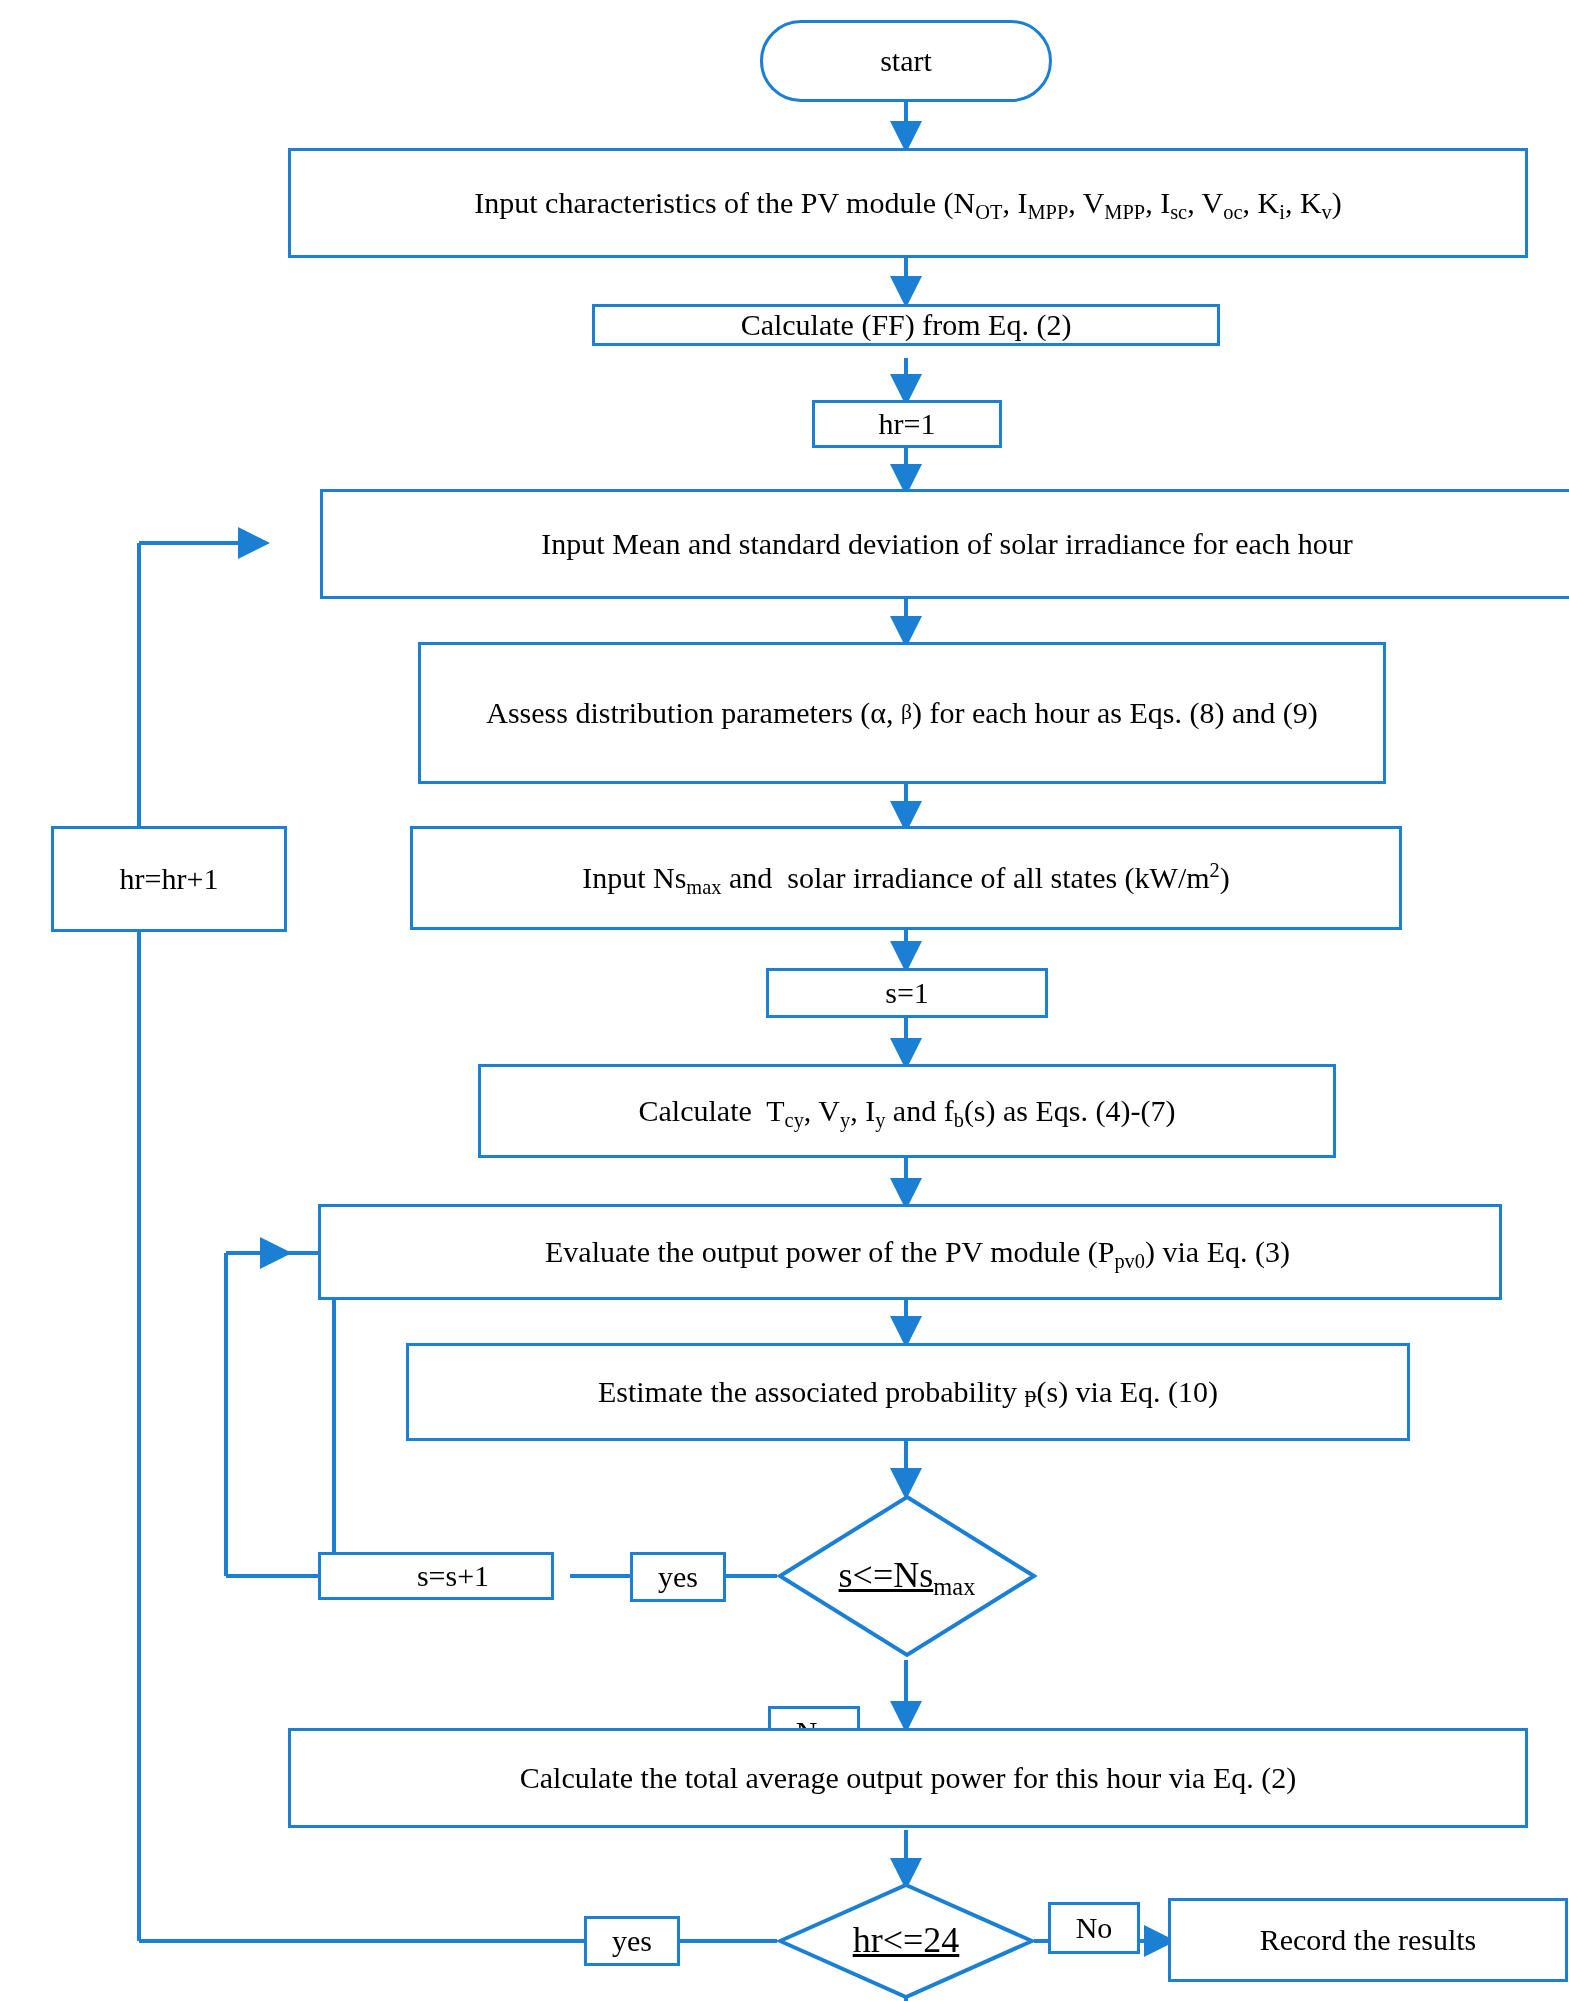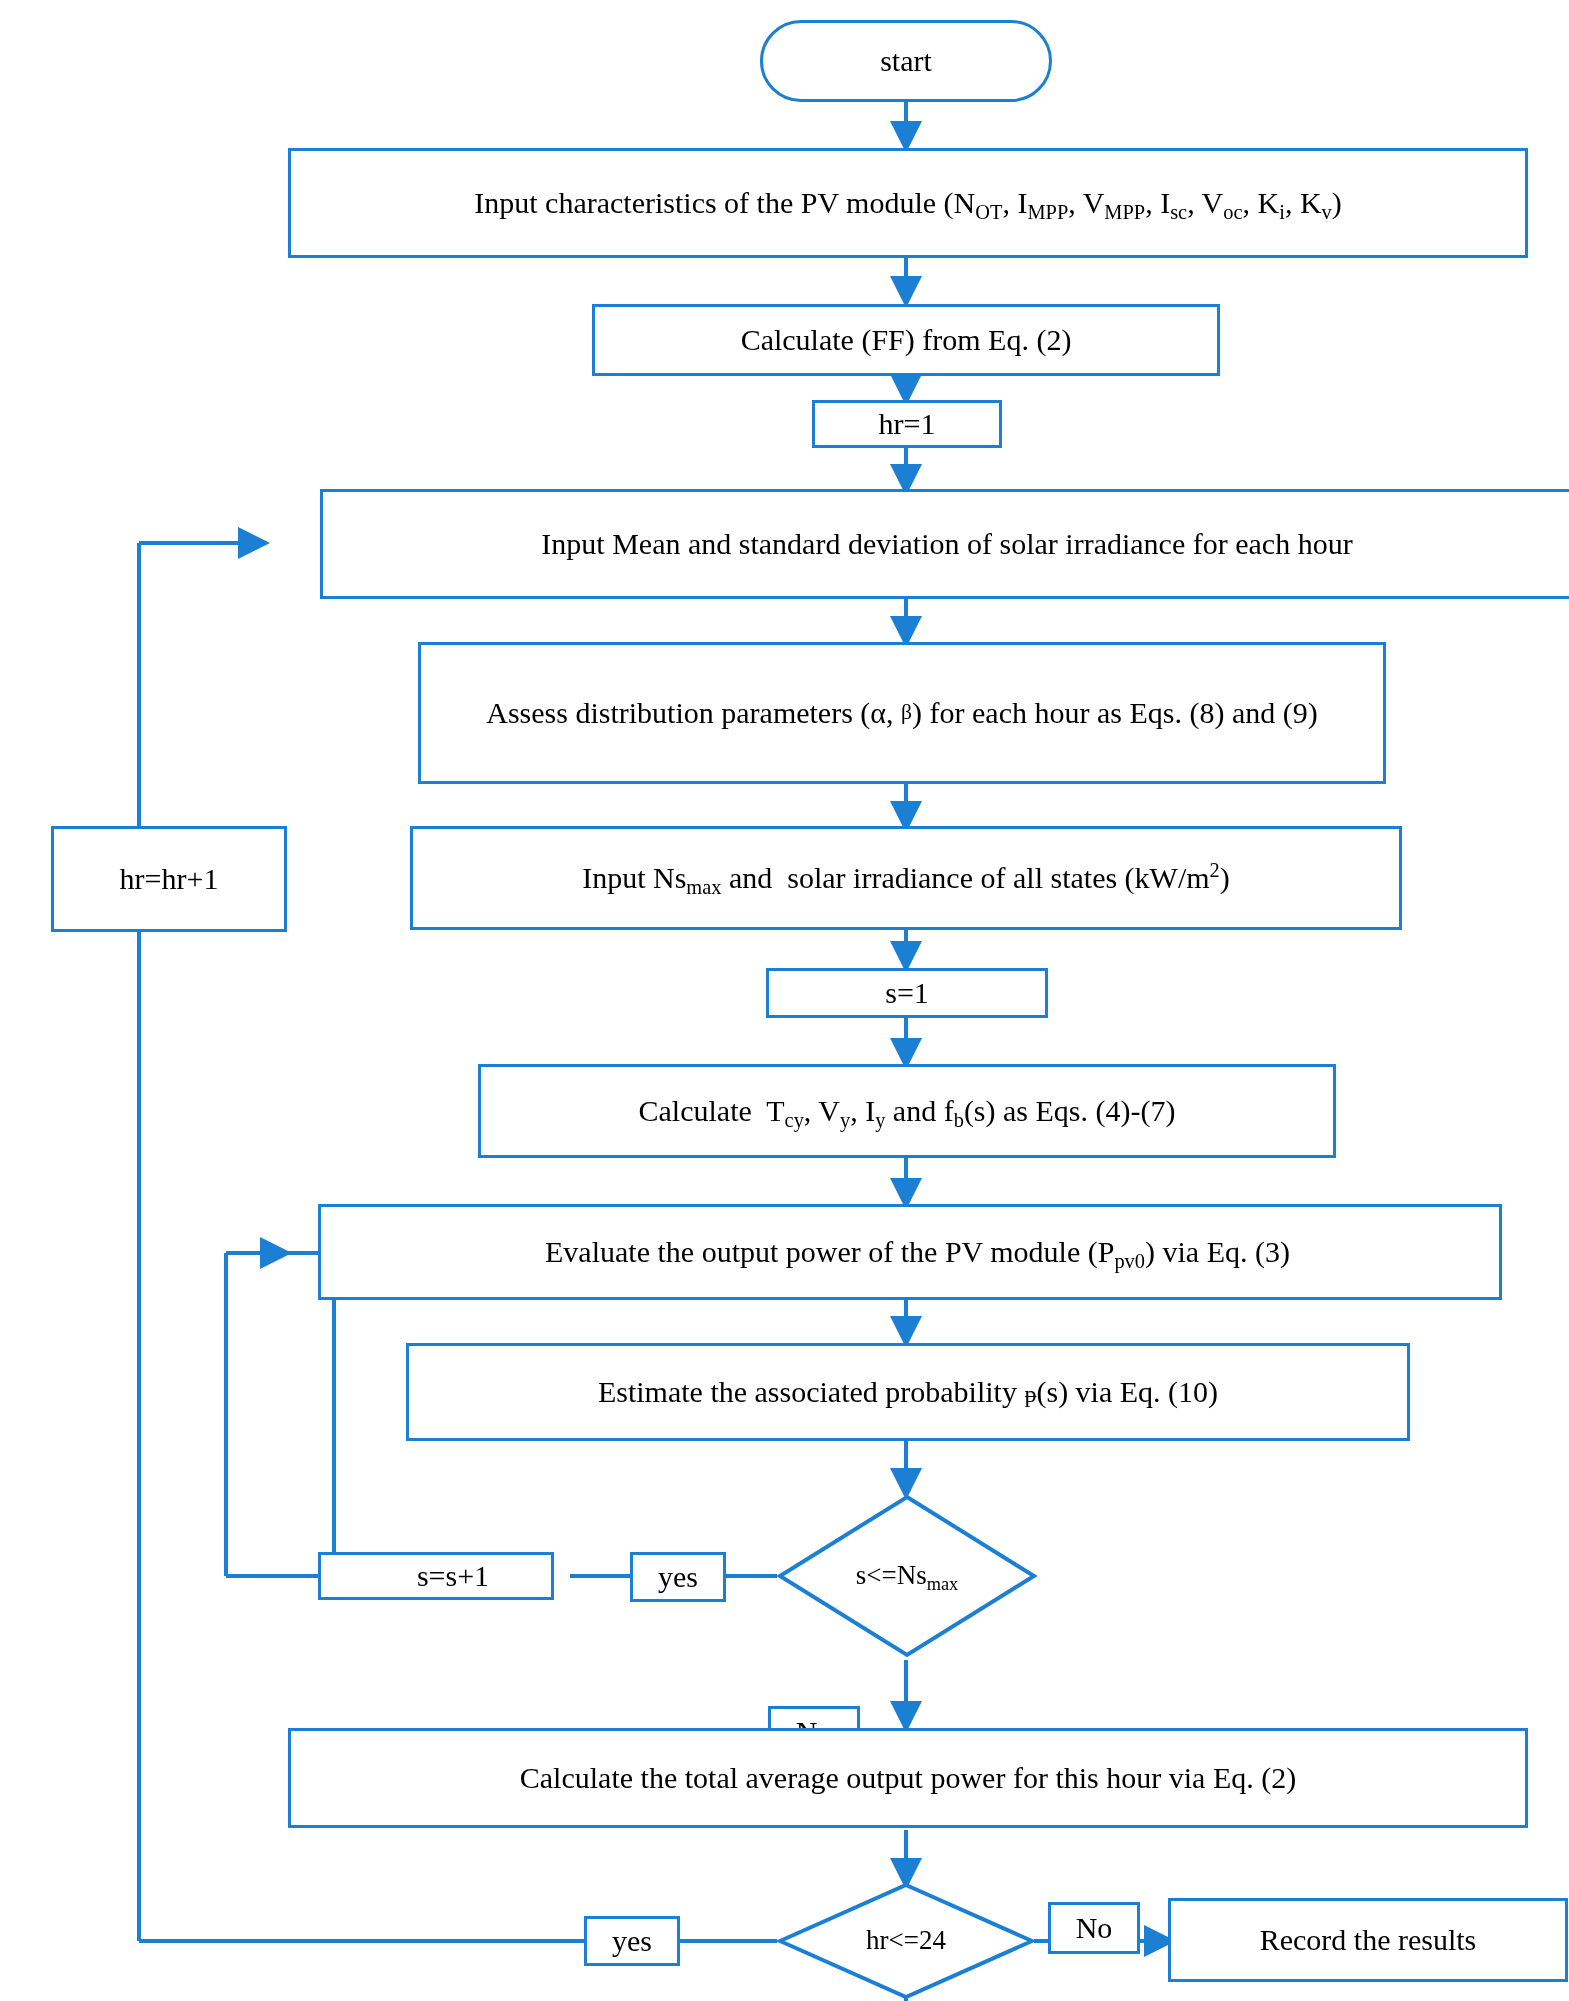--- a/index.html
+++ b/index.html
@@ -68,21 +68,21 @@
     border: 3px solid #1b7fd4;
     background: #ffffff;
     display: flex;
     align-items: center;
     justify-content: center;
     text-align: center;
     margin-top: 44px;
   }
   sub { font-size: 0.68em; vertical-align: baseline; position: relative; top: 0.3em; }
   sup { font-size: 0.68em; vertical-align: baseline; position: relative; top: -0.55em; }
-  .fs28 { font-size: 27px; }
+  .fs28 { font-size: 36px; text-decoration: underline; }
   .fs30 { font-size: 30px; }
 </style>
 </head>
 <body>
 
 <div id="canvas">
 
   <svg class="wires" viewBox="0 0 1569 2001">
     <defs>
       <marker id="arrow" markerWidth="10" markerHeight="10" refX="6" refY="4" orient="auto" markerUnits="strokeWidth">
@@ -140,21 +140,21 @@
   </svg>
 
   <div class="node fs30" style="left:288px; top:148px; width:1240px; height:110px;">
     <span class="txt">Input characteristics of the PV module (N<sub>OT</sub>, I<sub>MPP</sub>, V<sub>MPP</sub>, I<sub>sc</sub>, V<sub>oc</sub>, K<sub>i</sub>, K<sub>v</sub>)</span>
   </div>
 
   <div class="node terminal fs30" style="left:760px; top:20px; width:292px; height:82px;">
     <span class="txt">start</span>
   </div>
 
-  <div class="node fs30" style="left:592px; top:304px; width:628px; height:72px;">
+  <div class="node fs30" style="left:592px; top:304px; width:628px; height:42px;">
     <span class="txt">Calculate (FF) from Eq. (2)</span>
   </div>
 
   <div class="node fs30" style="left:812px; top:400px; width:190px; height:48px;">
     <span class="txt">hr=1</span>
   </div>
 
   <div class="node fs30" style="left:274px; top:489px; width:1254px; height:110px;margin-left:46px;">
     <span class="txt">Input Mean and standard deviation of solar irradiance for each hour</span>
   </div>

